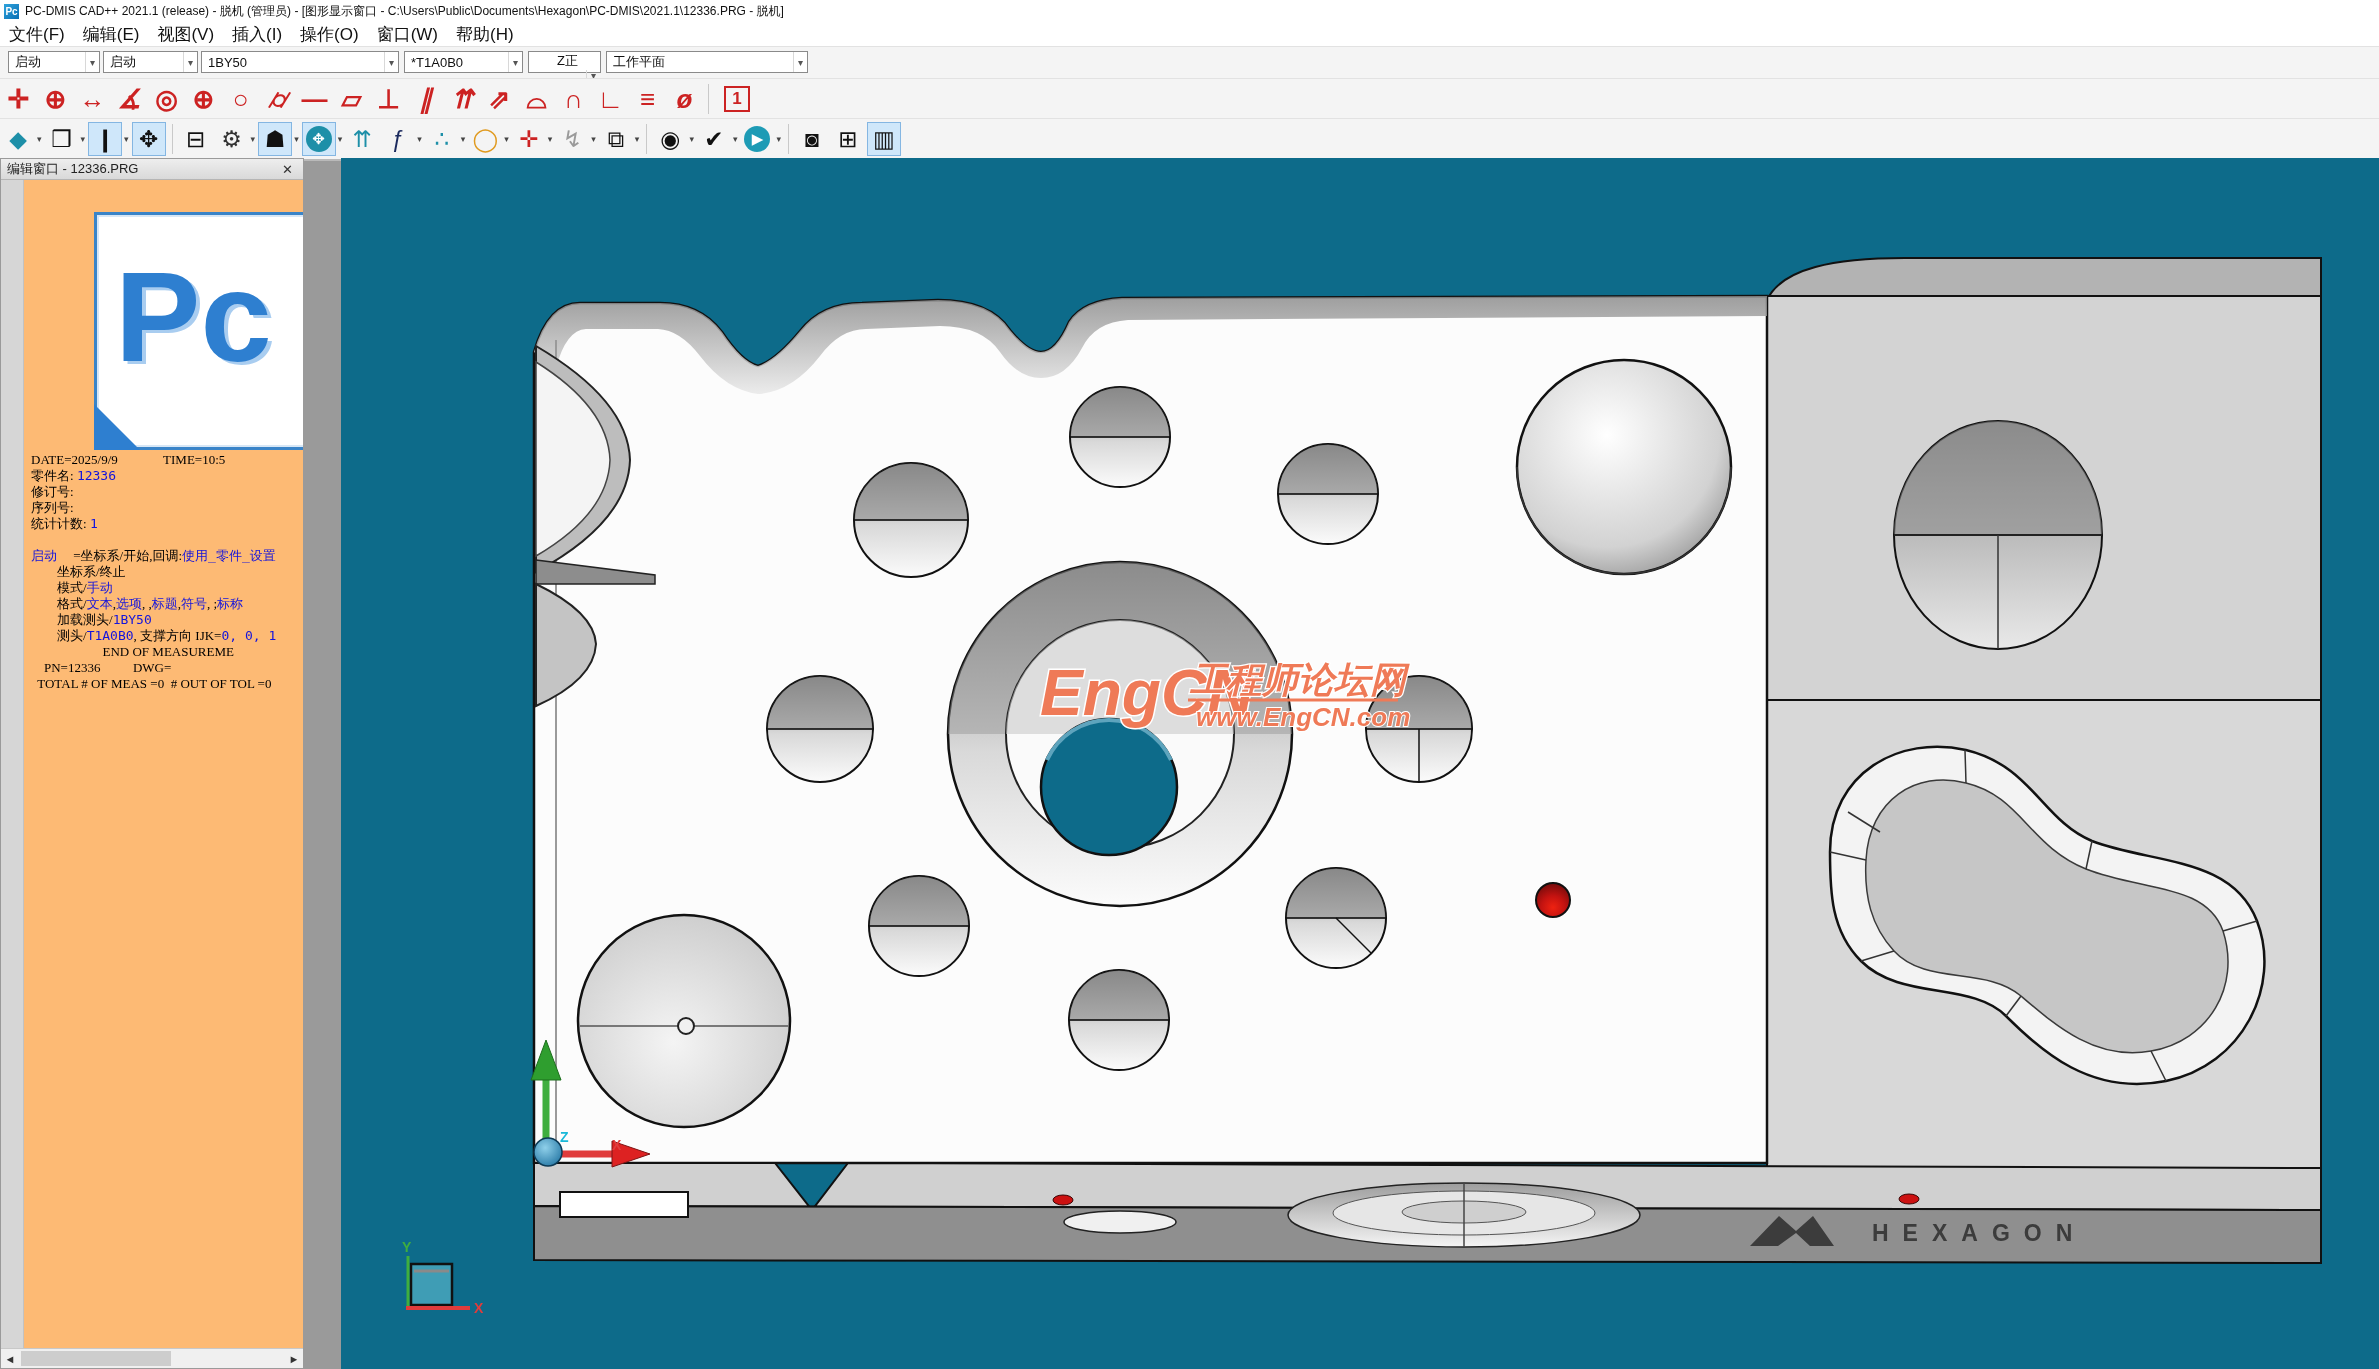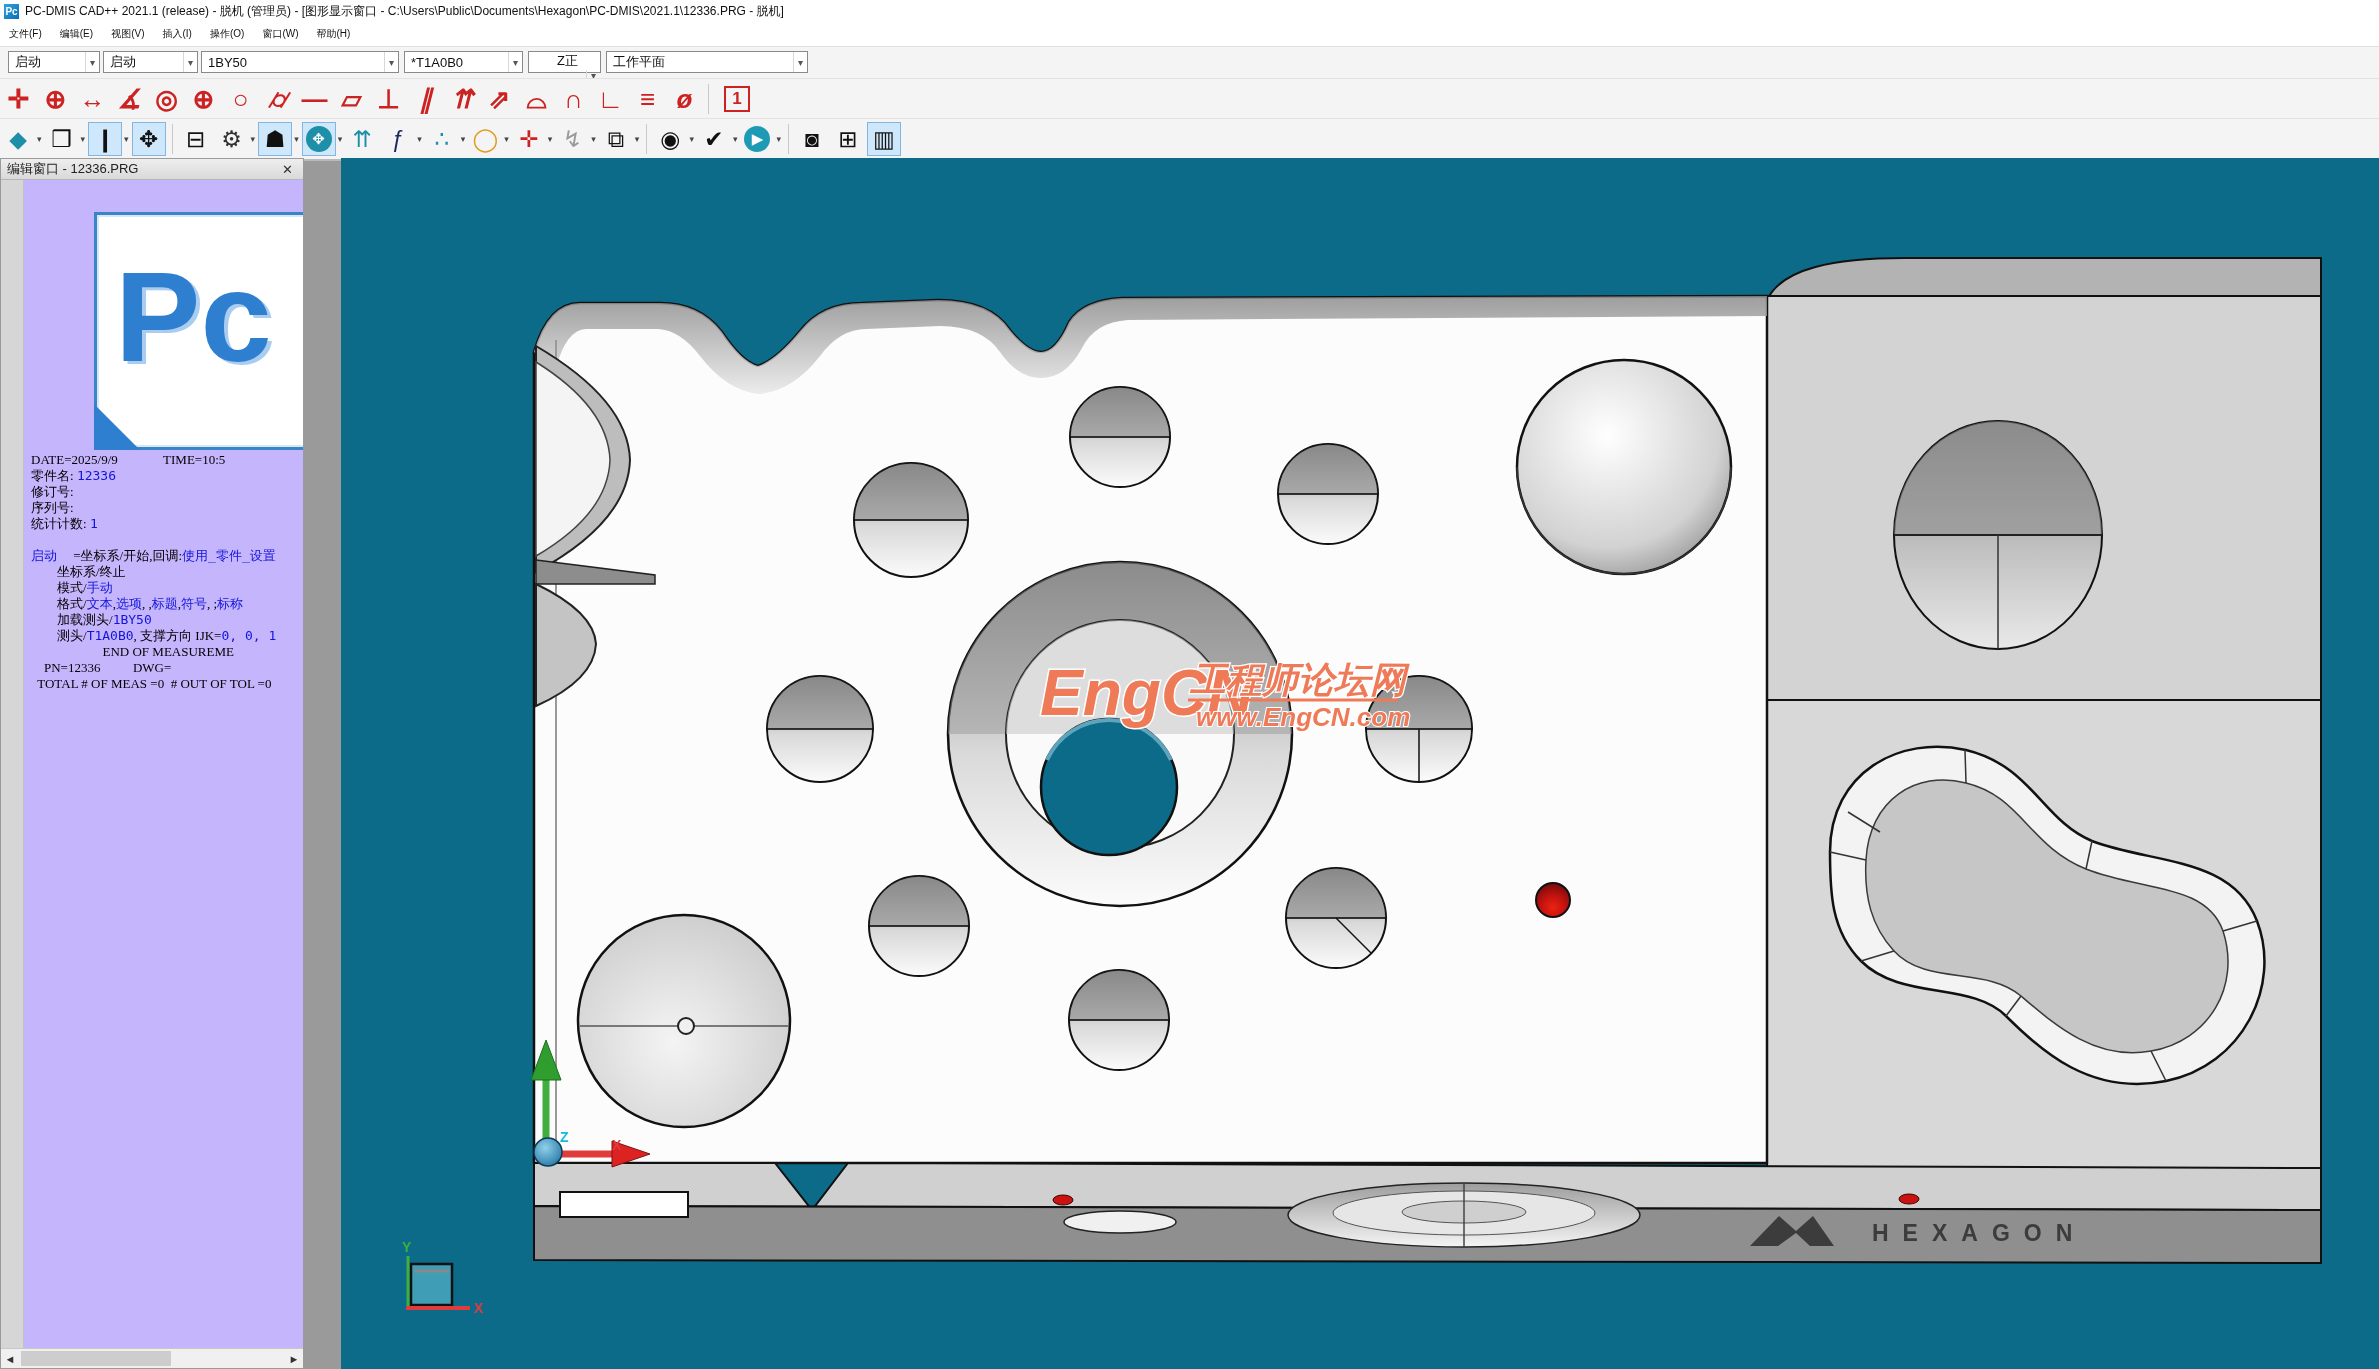--- a/index.html
+++ b/index.html
@@ -4,21 +4,21 @@
 <style>
   html,body{margin:0;padding:0;background:#9a9a9a;}
   body{width:2379px;height:1369px;position:relative;overflow:hidden;
        font-family:"Liberation Sans",sans-serif;-webkit-font-smoothing:antialiased;}
   
   .titlebar{position:absolute;left:0;top:0;width:100%;height:22px;background:#ffffff;
             display:flex;align-items:center;font-size:12px;color:#111;border-bottom:1px solid #f0f0f0;}
   .appicon{width:15px;height:15px;margin:0 6px 0 4px;background:linear-gradient(135deg,#2ea3dc,#0b6fb4);
            color:#fff;font-size:10px;font-weight:bold;display:flex;align-items:center;justify-content:center;}
   .menubar{position:absolute;left:0;top:22px;width:100%;height:24px;background:#ffffff;
-           display:flex;align-items:center;font-size:10px;color:#111;}
+           display:flex;align-items:center;font-size:17px;color:#111;}
   .menubar span{padding:0 9px;}
   .tb{position:absolute;left:0;width:100%;background:#f4f4f4;border-top:1px solid #e2e2e2;}
   .tb1{top:46px;height:32px;border-bottom:1px solid #d9d9d9;}
   .combo{position:absolute;top:4px;height:22px;background:#fff;border:1px solid #8a8a8a;
          display:flex;align-items:center;font-size:13px;color:#111;padding-left:6px;box-sizing:border-box;}
   .combo .arr{margin-left:auto;font-size:10px;color:#555;padding:0 4px;border-left:1px solid #d8d8d8;height:100%;
               display:flex;align-items:center;}
   .tb2{top:78px;height:40px;display:flex;align-items:center;border-bottom:1px solid #d9d9d9;}
   .tb2 .gdt{color:#cc2222;font-size:26px;width:37px;text-align:center;font-weight:bold;line-height:36px;}
   .tb2 .gdt.it{font-style:italic;}
@@ -26,21 +26,21 @@
              text-align:center;margin-left:10px;font-weight:bold;}
   .sep{width:1px;height:30px;background:#c9c9c9;margin:0 5px;}
   .tb3{top:118px;height:40px;display:flex;align-items:center;border-bottom:2px solid #b9b9b9;}
   .t3i{height:32px;min-width:32px;display:flex;align-items:center;justify-content:center;
        font-size:23px;margin:0 1px;border:1px solid transparent;}
   .t3i.hl{background:#cfe7fa;border:1px solid #84b6e2;}
   .t3i .circ{width:26px;height:26px;border-radius:50%;display:flex;align-items:center;justify-content:center;
              font-size:15px;color:#fff;}
   .caret{font-size:9px;color:#444;margin:0 2px 0 1px;align-self:center;}
   
-  .panel{position:absolute;left:0;top:158px;width:304px;height:1211px;background:#c4b5fd;
+  .panel{position:absolute;left:0;top:158px;width:304px;height:1211px;background:#fdba74;
          border:1px solid #9a9a9a;box-sizing:border-box;z-index:5;display:flex;flex-direction:column;}
   .ptitle{height:20px;background:linear-gradient(#eeeeee,#d9d9d9);border-bottom:1px solid #b5b5b5;
           display:flex;align-items:center;font-size:13px;color:#222;padding:0 6px;flex:0 0 auto;}
   .ptitle .x{margin-left:auto;font-size:13px;color:#333;padding:0 4px;}
   .pbody{flex:1 1 auto;position:relative;overflow:hidden;}
   .gutter{position:absolute;left:0;top:0;width:22px;height:100%;background:#d6d6d6;border-right:1px solid #c2c2c2;}
   .logo{position:absolute;left:93px;top:32px;width:232px;height:232px;background:#fff;
         border:3px solid #3a84c8;box-shadow:inset 0 0 0 2px #d7e7f6;}
   .logo .pc{position:absolute;left:18px;top:28px;font-size:128px;font-weight:bold;color:#2e7fd0;
             text-shadow:4px 3px 0 #a9cdf0;font-family:"Liberation Sans",sans-serif;}

